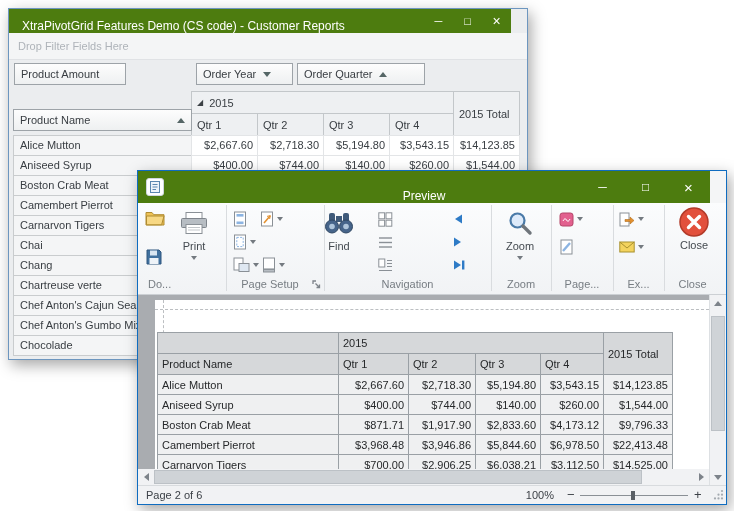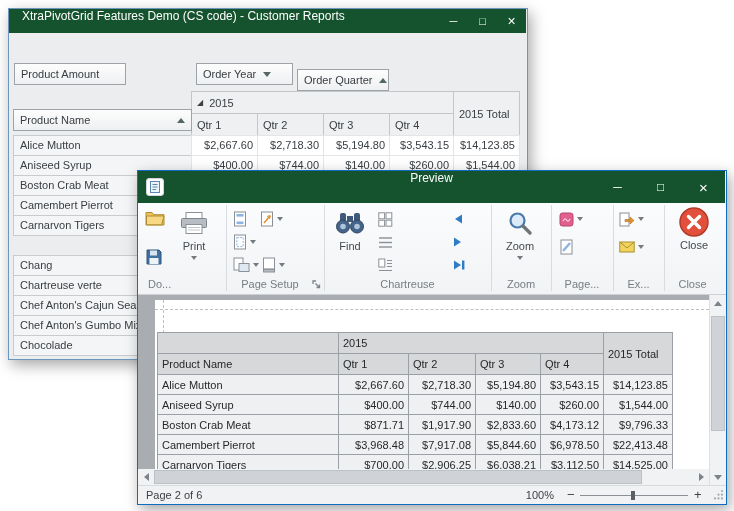--- a/index.html
+++ b/index.html
@@ -2,36 +2,36 @@
 <html><head>
 <meta charset="utf-8">
 <style>
   *{margin:0;padding:0;box-sizing:border-box}
   html,body{width:734px;height:511px}
   body{position:relative;font-family:"Liberation Sans","DejaVu Sans",sans-serif;background:#fff;overflow:hidden}
   i,em{font-style:normal}
   .win{position:absolute;overflow:hidden;box-shadow:3px 5px 14px rgba(0,0,0,.35)}
 
   
-  .tb{position:absolute;left:0;top:0;right:1px;background:#14532d;color:#fff;display:flex;align-items:flex-start}
+  .tb{position:absolute;left:0;top:0;right:16px;background:#4d7c0f;color:#fff;display:flex;align-items:flex-end}
   .tb-title{font-size:12px;white-space:nowrap}
   .tb-btns{position:absolute;right:0;top:0;height:100%;display:flex}
   .tb-btn{height:100%;display:flex;align-items:center;justify-content:center;color:#fff}
 
   
   #pivotWin{left:8px;top:8px;width:520px;height:352px;border:1px solid #6d96bf;background:#ebedef}
   #pivotWin .tb{height:24px}
   #pivotWin .tb-title{margin-left:13px}
   #pivotWin .tb-btn{width:29px;font-size:11px}
   .filterArea{position:absolute;left:0;top:24px;right:0;height:27px;background:#f4f5f6;border-bottom:1px solid #e0e2e5}
   .filterHint{position:absolute;left:9px;top:7px;font-size:11px;color:#aeb3b9;white-space:nowrap}
   .fbtn{position:absolute;height:22px;background:linear-gradient(#fdfdfd,#eef0f1);border:1px solid #9da3a8;font-size:11px;color:#383d42;display:flex;align-items:center;padding:0 6px;white-space:nowrap;overflow:hidden}
   #fAmount{left:5px;top:54px;width:112px}
   #fYear{left:187px;top:54px;width:97px}
-  #fQuarter{left:288px;top:60px;width:92px}
+  #fQuarter{left:288px;top:54px;width:128px}
   #fProdName{left:4px;top:100px;width:179px}
   .tri{width:0;height:0;border-left:4px solid transparent;border-right:4px solid transparent;margin-left:7px}
   .tri.td{border-top:5px solid #566}
   .tri.tu{border-bottom:5px solid #566}
   #fProdName .tri{position:absolute;right:6px;top:8px;margin:0}
   .hcell{position:absolute;background:#eef0f2;border:1px solid #c3c7ca;font-size:11px;color:#383d42;display:flex;align-items:center;padding:0 5px;white-space:nowrap;overflow:hidden}
   #yearGroup{left:182px;top:82px;width:263px;height:23px}
   #totalHead{left:444px;top:82px;width:67px;height:45px}
   .exp{font-size:8px;color:#3c4146;margin-right:6px}
   .qh{top:104px;height:23px}
@@ -100,20 +100,23 @@
         </span>
       <span class="tb-btn">
           <i>□</i>
         </span>
       <span class="tb-btn">
           <i style="font-size:14px">×</i>
         </span>
     </span>
   </div>
 
+  <div class="filterArea">
+    <span class="filterHint">Drop Filter Fields Here</span>
+  </div>
 
   <div class="fbtn" id="fAmount">
     <span>Product Amount</span>
   </div>
   <div class="fbtn" id="fYear">
     <span>Order Year</span>
     <i class="tri td"></i>
   </div>
   <div class="fbtn" id="fQuarter">
     <span>Order Quarter</span>
@@ -169,20 +172,21 @@
   </div>
   <div class="prow" style="top:206px">
     <div class="rname">Carnarvon Tigers</div>
     <div class="pcell pc1"></div>
       <div class="pcell pc2"></div>
       <div class="pcell pc3"></div>
       <div class="pcell pc4"></div>
       <div class="pcell pc5"></div>
   </div>
   <div class="prow" style="top:226px">
+    <div class="rname">Chai</div>
     <div class="pcell pc1"></div>
       <div class="pcell pc2"></div>
       <div class="pcell pc3"></div>
       <div class="pcell pc4"></div>
       <div class="pcell pc5"></div>
   </div>
   <div class="prow" style="top:246px">
     <div class="rname">Chang</div>
     <div class="pcell pc1"></div>
       <div class="pcell pc2"></div>
@@ -314,21 +318,21 @@
       <i class="caret"></i>
     </span>
     <span class="smbtn" style="left:124px;top:51px">
       <svg width="14" height="16">
           <rect x="1.5" y="1" width="11" height="11" fill="#fff" stroke="#8a9096"></rect>
           <rect x="1.5" y="12.4" width="11" height="2.6" fill="#b7bdc3" stroke="#8a9096"></rect>
         </svg>
       <i class="caret"></i>
     </span>
 
-    <div class="bigbtn" style="left:190px;width:44px">
+    <div class="bigbtn" style="left:179px;width:44px">
       <span class="ic">
           <svg width="30" height="22">
             <rect x="5" y="1" width="6" height="9" rx="2" fill="#3f5a7a"></rect>
             <rect x="19" y="1" width="6" height="9" rx="2" fill="#3f5a7a"></rect>
             <rect x="12" y="4" width="6" height="6" fill="#3f5a7a"></rect>
             <circle cx="8" cy="14.5" r="6.5" fill="#46648a" stroke="#2f4763"></circle>
             <circle cx="22" cy="14.5" r="6.5" fill="#46648a" stroke="#2f4763"></circle>
             <circle cx="8" cy="14.5" r="2.8" fill="#aec4da"></circle>
             <circle cx="22" cy="14.5" r="2.8" fill="#aec4da"></circle>
           </svg>
@@ -433,21 +437,21 @@
     </div>
 
     <span class="gcap" style="left:4px;width:84px;justify-content:flex-start;padding-left:6px">Do...</span>
     <span class="gcap" style="left:88px;width:88px">Page Setup</span>
     <span class="gcap" style="left:170px;width:16px;top:74px">
         <svg width="9" height="9">
           <path d="M1 4 V1 h3" fill="none" stroke="#7d838a" stroke-width="1.3"></path>
           <path d="M3.5 3.5 L7.5 7.5 M7.5 4.5 v3 h-3" fill="none" stroke="#7d838a" stroke-width="1.3"></path>
         </svg>
       </span>
-    <span class="gcap" style="left:186px;width:167px">Chartreuse</span>
+    <span class="gcap" style="left:186px;width:167px">Navigation</span>
     <span class="gcap" style="left:353px;width:60px">Zoom</span>
     <span class="gcap" style="left:413px;width:62px">Page...</span>
     <span class="gcap" style="left:475px;width:51px">Ex...</span>
     <span class="gcap" style="left:526px;width:57px">Close</span>
   </div>
 
   <div class="pv-content">
     <div class="page">
       <i class="mline-h"></i>
       <i class="mline-v"></i>
@@ -493,21 +497,21 @@
           <td class="nm">Boston Crab Meat</td>
           <td class="vl">$871.71</td>
           <td class="vl">$1,917.90</td>
           <td class="vl">$2,833.60</td>
           <td class="vl">$4,173.12</td>
           <td class="vl">$9,796.33</td>
         </tr>
         <tr>
           <td class="nm">Camembert Pierrot</td>
           <td class="vl">$3,968.48</td>
-          <td class="vl">$7,917.08</td>
+          <td class="vl">$3,946.86</td>
           <td class="vl">$5,844.60</td>
           <td class="vl">$6,978.50</td>
           <td class="vl">$22,413.48</td>
         </tr>
         <tr>
           <td class="nm">Carnarvon Tigers</td>
           <td class="vl">$700.00</td>
           <td class="vl">$2,906.25</td>
           <td class="vl">$6,038.21</td>
           <td class="vl">$3,112.50</td>

